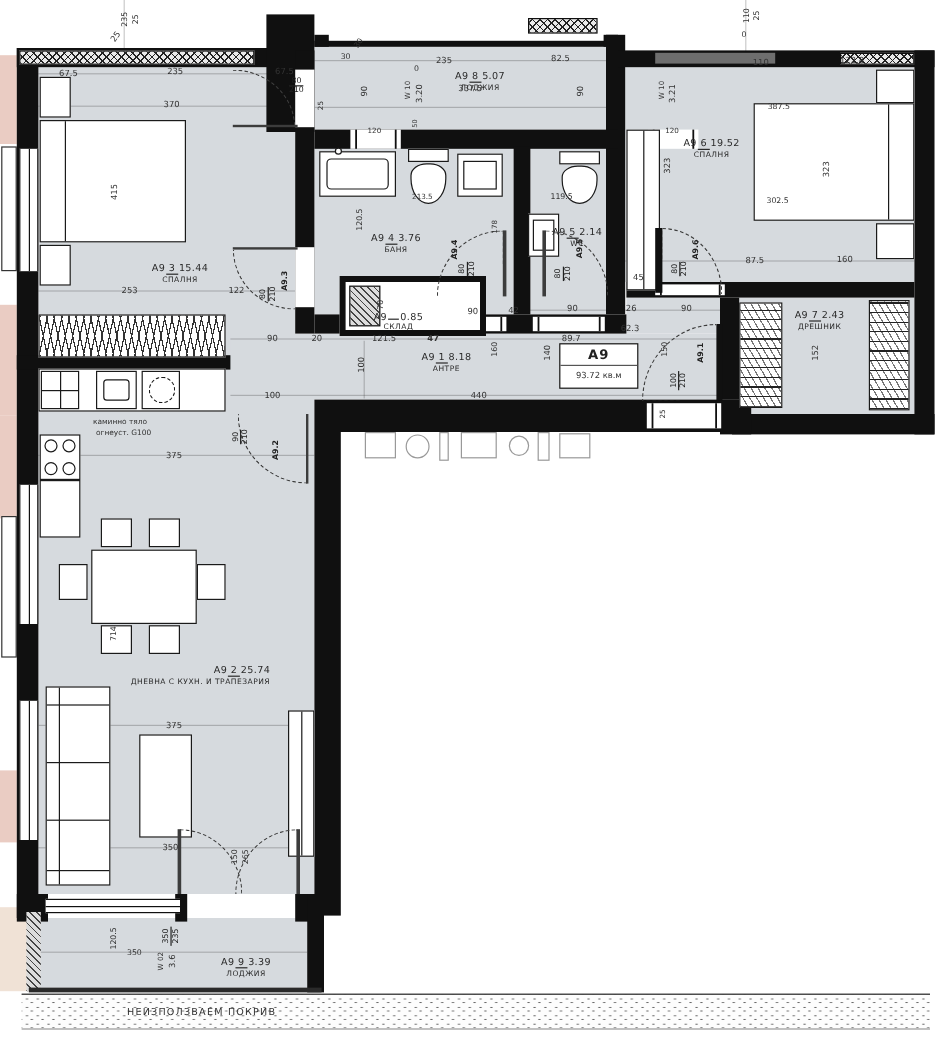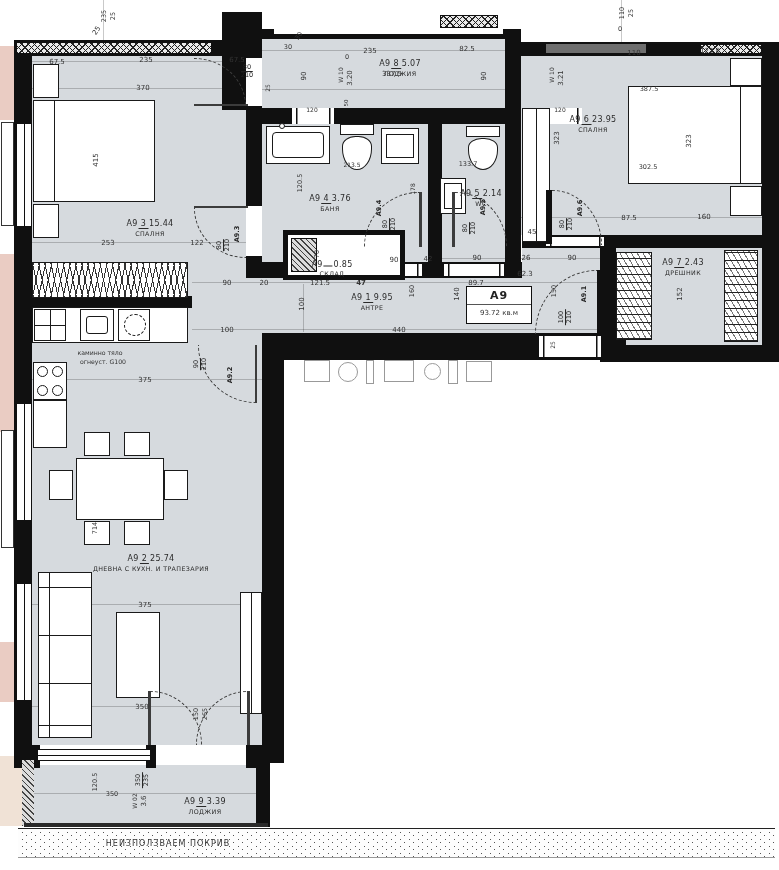--- a/index.html
+++ b/index.html
@@ -271,40 +271,40 @@
   <div id="layer-room-labels">
       <div class="rlabel" style="left: 150px; top: 228px;">
         <div class="l1"><span>А9</span><span class="rnum">3</span><span>15.44</span></div>
         <div class="rname">СПАЛНЯ</div>
       </div>
       <div class="rlabel" style="left: 400px; top: 68px;">
         <div class="l1"><span>А9</span><span class="rnum">8</span><span>5.07</span></div>
         <div class="rname">ЛОДЖИЯ</div>
       </div>
       <div class="rlabel" style="left: 593px; top: 124px;">
-        <div class="l1"><span>А9</span><span class="rnum">6</span><span>23.95</span></div>
+        <div class="l1"><span>А9</span><span class="rnum">6</span><span>19.52</span></div>
         <div class="rname">СПАЛНЯ</div>
       </div>
       <div class="rlabel" style="left: 330px; top: 203px;">
         <div class="l1"><span>А9</span><span class="rnum">4</span><span>3.76</span></div>
         <div class="rname">БАНЯ</div>
       </div>
       <div class="rlabel" style="left: 481px; top: 198px;">
         <div class="l1"><span>А9</span><span class="rnum">5</span><span>2.14</span></div>
         <div class="rname">WC</div>
       </div>
       <div class="rlabel" style="left: 683px; top: 267px;">
         <div class="l1"><span>А9</span><span class="rnum">7</span><span>2.43</span></div>
         <div class="rname">ДРЕШНИК</div>
       </div>
       <div class="rlabel" style="left: 372px; top: 302px;">
-        <div class="l1"><span>А9</span><span class="rnum">1</span><span>9.95</span></div>
+        <div class="l1"><span>А9</span><span class="rnum">1</span><span>8.18</span></div>
         <div class="rname">АНТРЕ</div>
       </div>
-      <div class="rlabel" style="left: 151px; top: 563px;">
+      <div class="rlabel" style="left: 167px; top: 563px; text-align: right;">
         <div class="l1"><span>А9</span><span class="rnum">2</span><span>25.74</span></div>
         <div class="rname">ДНЕВНА С КУХН. И ТРАПЕЗАРИЯ</div>
       </div>
       <div class="rlabel" style="left: 205px; top: 806px;">
         <div class="l1"><span>А9</span><span class="rnum">9</span><span>3.39</span></div>
         <div class="rname">ЛОДЖИЯ</div>
       </div>
       <div class="rlabel" style="left: 332px; top: 268px;">
         <div class="l1"><span>А9</span><span class="rnum"></span><span>0.85</span></div>
         <div class="rname">СКЛАД</div>
@@ -345,21 +345,21 @@
       <span class="dim" style="font-size: 6.5px; left: 649px; top: 89px; transform: translate(-50%, -50%) rotate(0deg);">387.5</span>
       <span class="dim" style="font-size: 6.5px; left: 648px; top: 167px; transform: translate(-50%, -50%) rotate(0deg);">302.5</span>
       <span class="dim" style="left: 557px; top: 138px; transform: translate(-50%, -50%) rotate(-90deg);">323</span>
       <span class="dim" style="left: 689px; top: 141px; transform: translate(-50%, -50%) rotate(-90deg);">323</span>
       <span class="dim" style="left: 629px; top: 218px; transform: translate(-50%, -50%) rotate(0deg);">87.5</span>
       <span class="dim" style="left: 704px; top: 217px; transform: translate(-50%, -50%) rotate(0deg);">160</span>
       <span class="dim" style="left: 532px; top: 232px; transform: translate(-50%, -50%) rotate(0deg);">45</span>
       <span class="dim" style="font-size: 6.5px; left: 300px; top: 183px; transform: translate(-50%, -50%) rotate(-90deg);">120.5</span>
       <span class="dim" style="font-size: 6px; left: 352px; top: 165px; transform: translate(-50%, -50%) rotate(0deg);">213.5</span>
       <span class="dim" style="font-size: 6px; left: 413px; top: 189px; transform: translate(-50%, -50%) rotate(-90deg);">178</span>
-      <span class="dim" style="font-size: 6.5px; left: 468px; top: 164px; transform: translate(-50%, -50%) rotate(0deg);">133.7</span>
+      <span class="dim" style="font-size: 6.5px; left: 468px; top: 164px; transform: translate(-50%, -50%) rotate(0deg);">119.5</span>
       <span class="dim" style="font-size: 6.5px; left: 317px; top: 254px; transform: translate(-50%, -50%) rotate(-90deg);">70</span>
       <span class="dim" style="left: 227px; top: 283px; transform: translate(-50%, -50%) rotate(0deg);">90</span>
       <span class="dim" style="left: 264px; top: 283px; transform: translate(-50%, -50%) rotate(0deg);">20</span>
       <span class="dim" style="left: 320px; top: 283px; transform: translate(-50%, -50%) rotate(0deg);">121.5</span>
       <span class="dim" style="left: 361px; top: 283px; transform: translate(-50%, -50%) rotate(0deg); font-weight: bold;">47</span>
       <span class="dim" style="left: 394px; top: 260px; transform: translate(-50%, -50%) rotate(0deg);">90</span>
       <span class="dim" style="left: 428px; top: 259px; transform: translate(-50%, -50%) rotate(0deg);">42</span>
       <span class="dim" style="left: 477px; top: 258px; transform: translate(-50%, -50%) rotate(0deg);">90</span>
       <span class="dim" style="left: 526px; top: 258px; transform: translate(-50%, -50%) rotate(0deg);">26</span>
       <span class="dim" style="left: 572px; top: 258px; transform: translate(-50%, -50%) rotate(0deg);">90</span>

